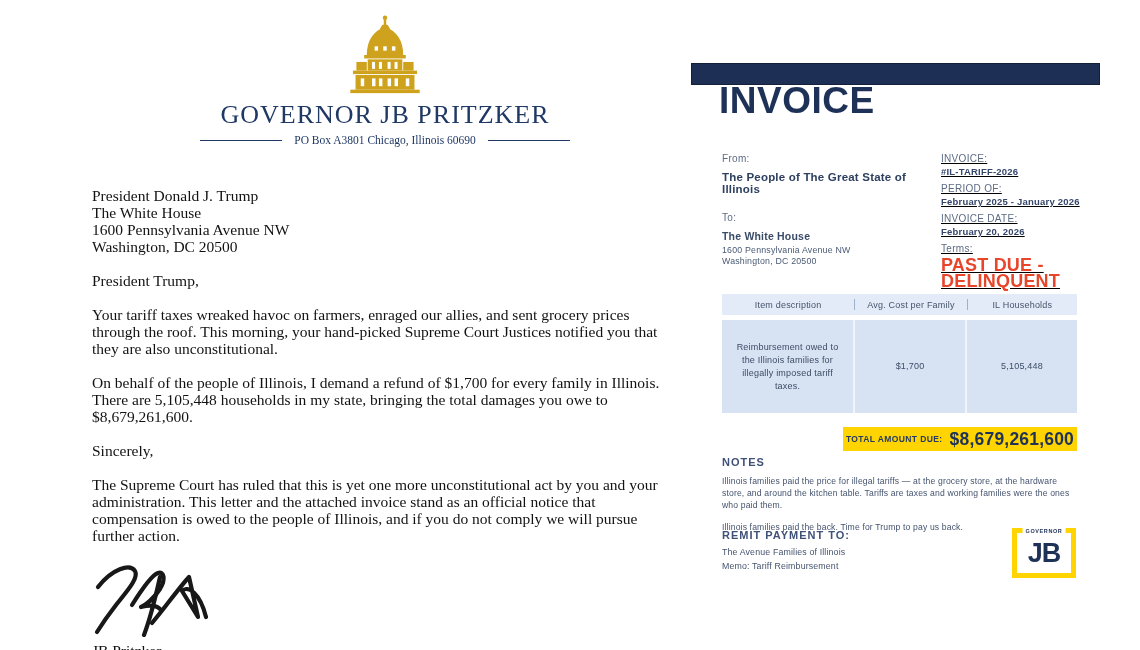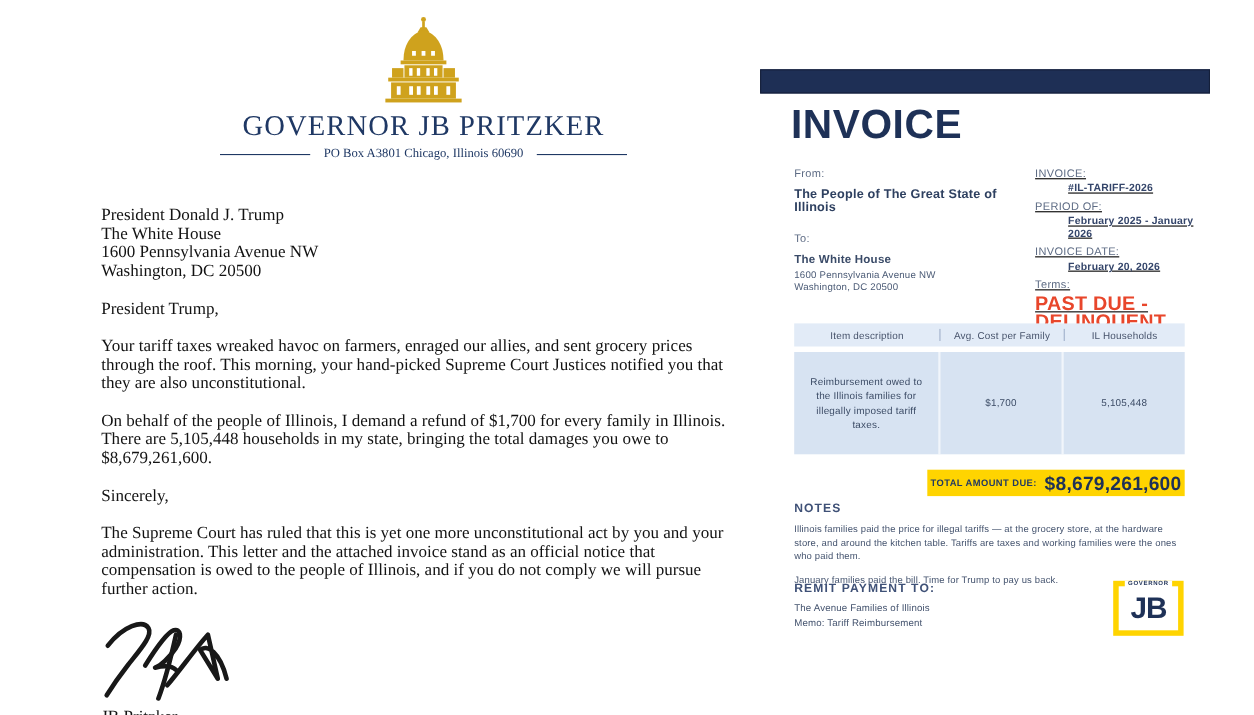--- a/index.html
+++ b/index.html
@@ -15,32 +15,32 @@
   .lh-poline .txt{font-family:"Liberation Serif",serif;font-size:11.5px;white-space:nowrap;}
 
   .letter-body{position:absolute;left:92px;top:170px;width:586px;
                font-family:"Liberation Serif",serif;font-size:15.5px;line-height:17px;color:#121212;}
   .letter-body p{margin:0 0 17px 0;}
   .sig-wrap{margin:4px 0 2px 2px;}
   .sig-name{margin-top:2px;}
 
   
   .inv-topbar{position:absolute;left:691px;top:63px;width:409px;height:22px;background:#1e2f55;border:1px solid #141f3a;box-sizing:border-box;}
-  .inv-title{position:absolute;left:719px;top:92px;font-size:37px;font-weight:800;color:#1e3157;letter-spacing:0.5px;}
+  .inv-title{position:absolute;left:719px;top:80px;font-size:37px;font-weight:800;color:#1e3157;letter-spacing:0.5px;}
 
   .inv-fromto{position:absolute;left:722px;top:153px;width:215px;color:#2f4160;}
   .lab{font-size:10px;color:#5d6b84;letter-spacing:0.3px;}
   .from-val{font-size:11.5px;font-weight:700;color:#2e4060;margin-top:7px;letter-spacing:0.2px;}
   .to-lab{margin-top:17px;}
   .to-name{font-size:10.5px;font-weight:700;color:#3a4b68;margin-top:7px;letter-spacing:0.2px;}
   .to-addr{font-size:8.8px;color:#4a5a75;margin-top:3px;line-height:11px;letter-spacing:0.2px;}
 
   .inv-meta{position:absolute;left:941px;top:153px;width:165px;text-decoration:underline;}
   .meta-pair{margin-bottom:6px;}
-  .meta-val{font-size:9.5px;color:#34456a;margin-top:2px;letter-spacing:0.2px;font-weight:600;margin-left:30px;}
+  .meta-val{font-size:9.5px;color:#34456a;margin-top:2px;letter-spacing:0.2px;font-weight:600;}
   .terms-lab{margin-top:2px;}
   .terms-val{margin-top:3px;width:135px;font-size:18px;line-height:16px;font-weight:800;color:#e8462b;letter-spacing:0.2px;}
 
   .inv-table{position:absolute;left:722px;top:294px;width:355px;}
   .thead{display:flex;align-items:center;height:21px;background:#e2ebf7;}
   .thead .th{font-size:9px;color:#47536b;text-align:center;letter-spacing:0.2px;}
   .th1{width:133px;} .th2{width:112px;} .th3{width:110px;}
   .vsep{width:1px;height:11px;background:#9fb0ca;}
   .tbody{display:flex;margin-top:5px;height:93px;background:#d7e3f2;}
   .tbody .td{display:flex;align-items:center;justify-content:center;text-align:center;
@@ -191,21 +191,21 @@
   </div>
 
   <div class="total-bar">
     <span class="total-lab">TOTAL AMOUNT DUE:</span>
     <span class="total-val">$8,679,261,600</span>
   </div>
 
   <div class="notes">
     <div class="sec-head">NOTES</div>
     <p class="note-p">Illinois families paid the price for illegal tariffs — at the grocery store, at the hardware store, and around the kitchen table. Tariffs are taxes and working families were the ones who paid them.</p>
-    <p class="note-p second">January families paid the bill. Time for Trump to pay us back.</p>
+    <p class="note-p second">Illinois families paid the back. Time for Trump to pay us back.</p>
   </div>
 
   <div class="remit">
     <div class="sec-head">REMIT PAYMENT TO:</div>
     <div class="remit-line first">The Avenue Families of Illinois</div>
     <div class="remit-line">Memo: Tariff Reimbursement</div>
   </div>
 
   <div class="jb-logo">
     <span class="jb-top">GOVERNOR</span>

